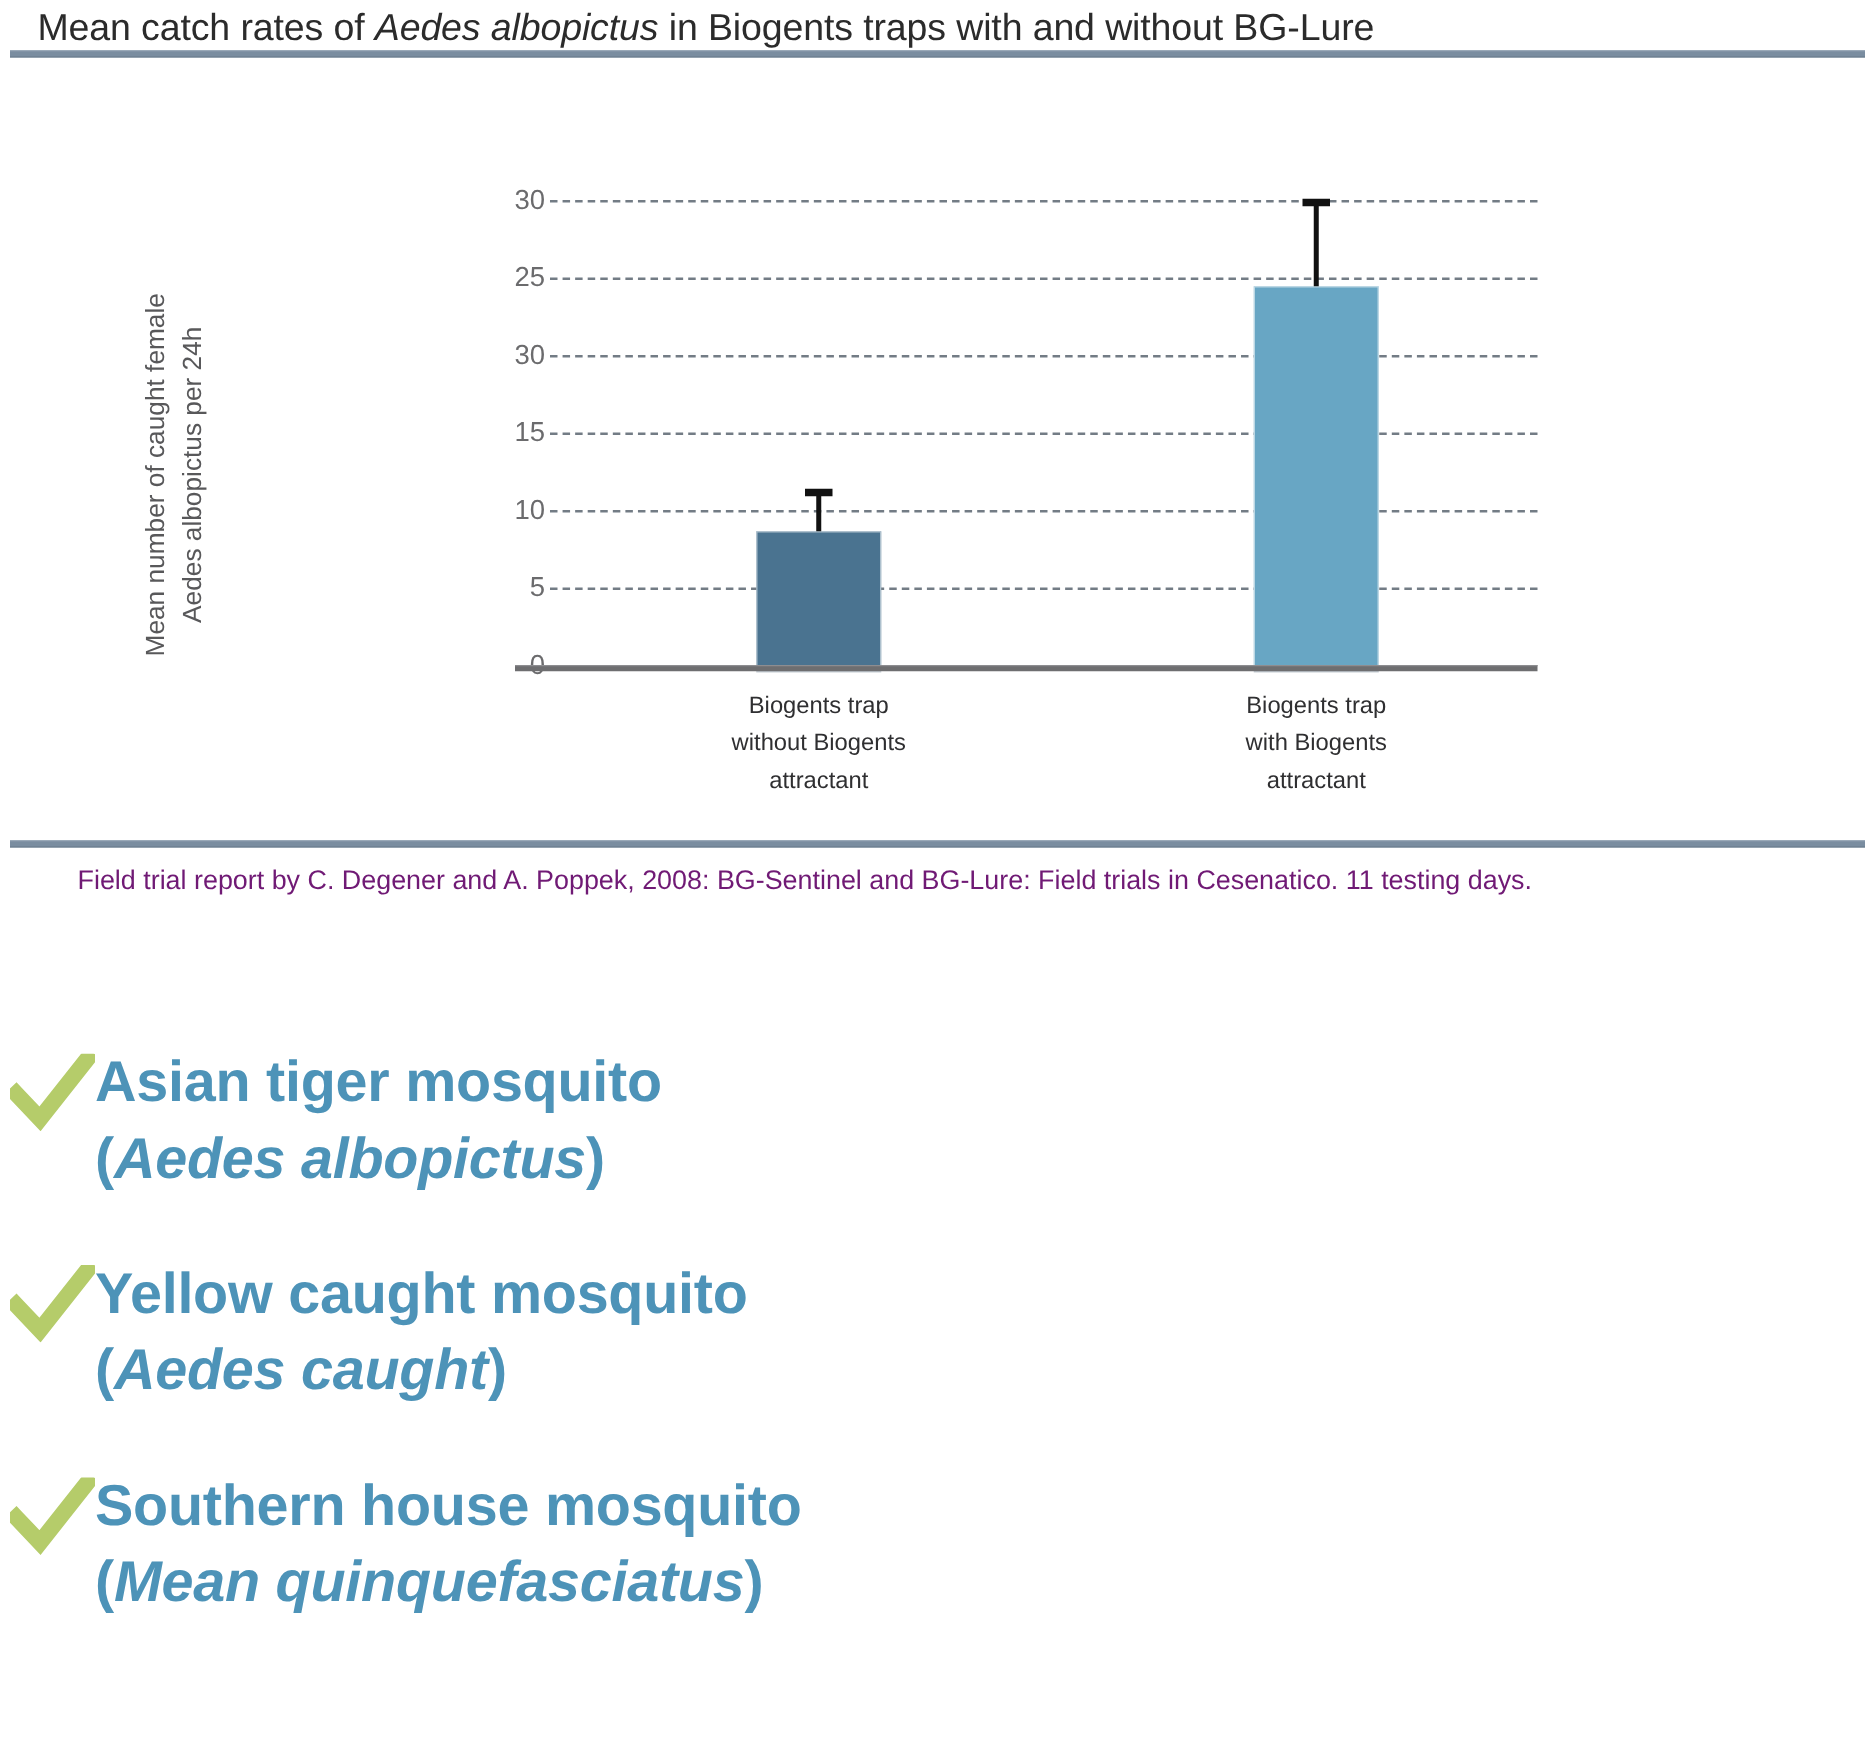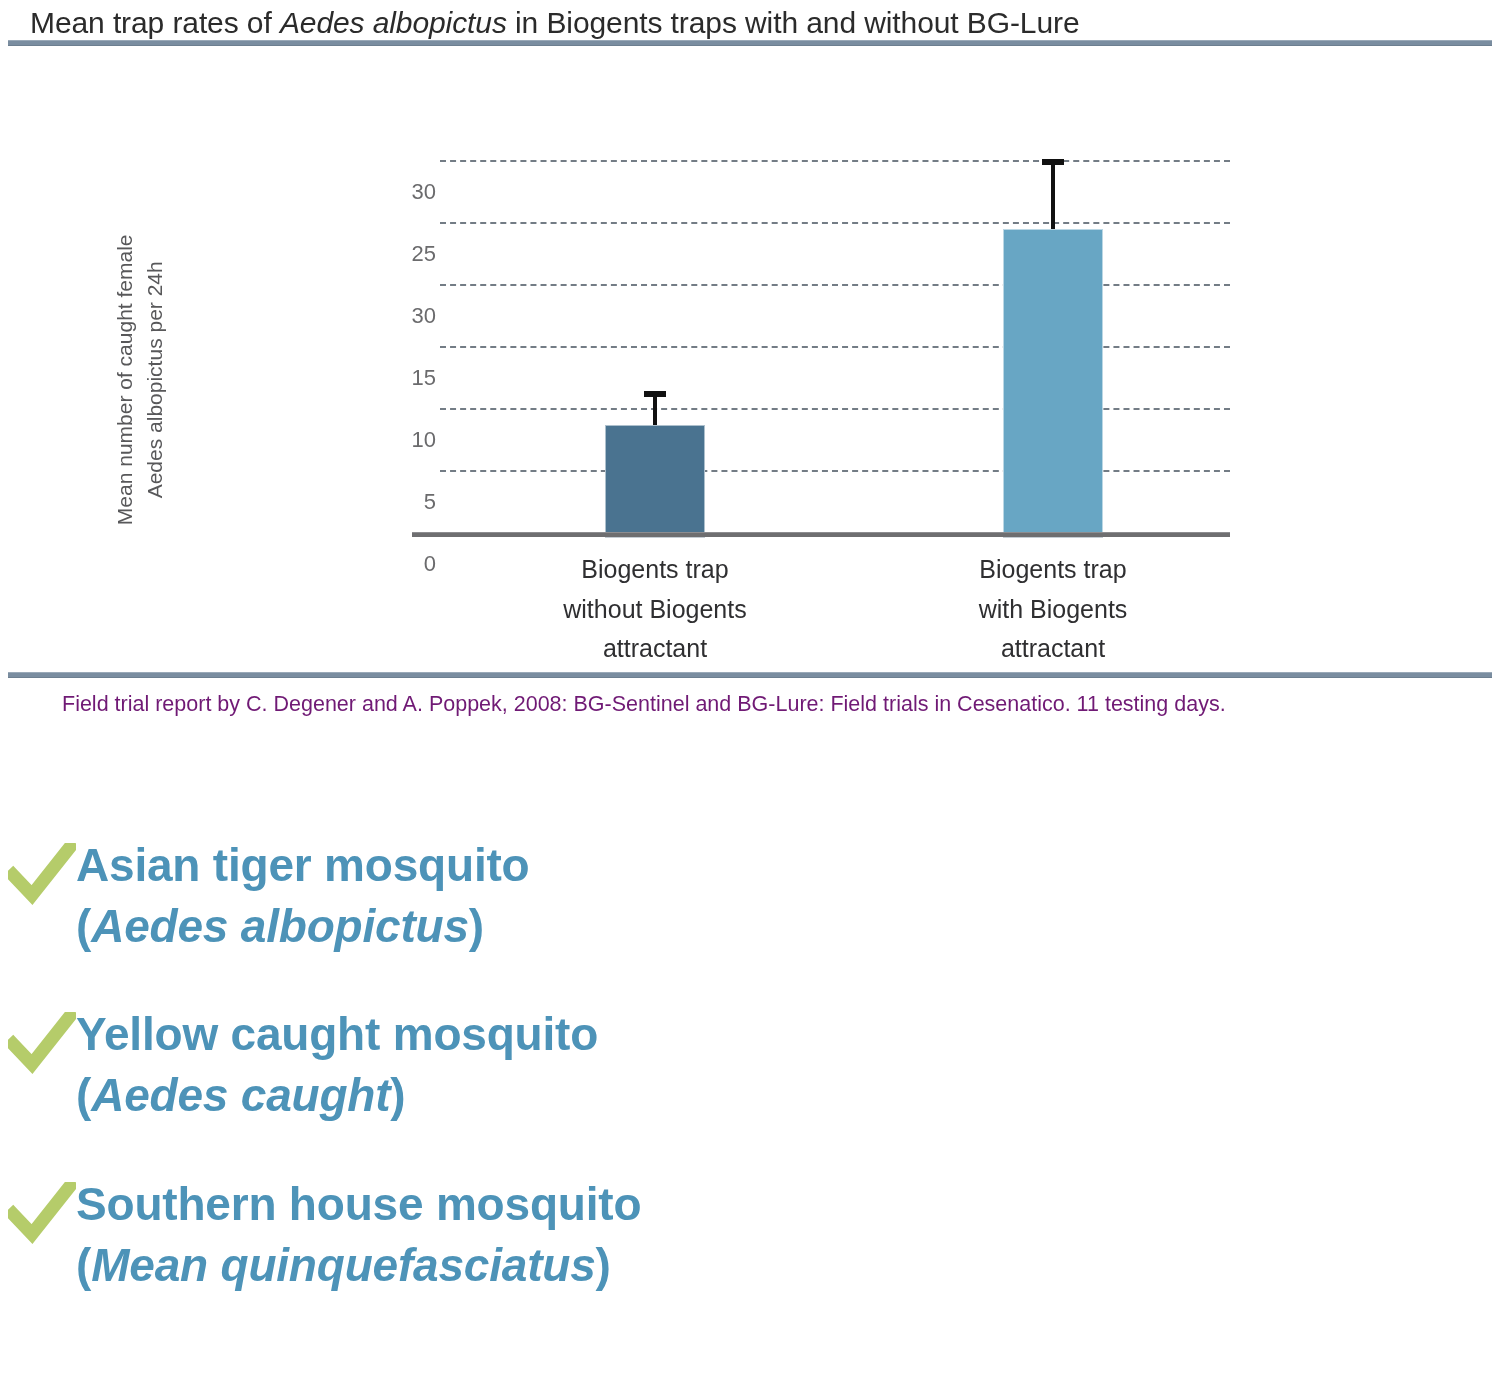--- a/index.html
+++ b/index.html
@@ -89,21 +89,20 @@
 
   .ytick {
     position: absolute;
     right: 794px;
     width: 70px;
     text-align: right;
     font-size: 22px;
     color: #6b6b6d;
     transform: translateY(-50%);
     white-space: nowrap;
-    margin-top: 32px;
   }
 
   .baseline {
     position: absolute;
     left: -28px;
     top: 452px;
     width: 818px;
     height: 5px;
     background: #6e6e70;
     border-top: 1px solid #8d8d90;
@@ -129,21 +128,21 @@
   .errcap {
     position: absolute;
     width: 22px;
     height: 6px;
     background: #111111;
   }
 
   .xlabel {
     position: absolute;
     text-align: center;
-    font-size: 25px;
+    font-size: 19px;
     color: #2f2f31;
     line-height: 1.58;
     width: 320px;
   }
 
   
   .caption {
     position: absolute;
     left: 62px;
     top: 692px;
@@ -181,21 +180,21 @@
   }
   .check-text .sci { font-style: italic; }
   .check-text .line2 { display: block; }
 </style>
 </head>
 <body>
 
 <div class="page">
 
   <div class="title">
-    <span>Mean trap rates of </span><em>Aedes albopictus</em><span> in Biogents traps with and without BG-Lure</span>
+    <span>Mean catch rates of </span><em>Aedes albopictus</em><span> in Biogents traps with and without BG-Lure</span>
   </div>
 
   <div class="rule rule-top"></div>
 
   <div class="chart">
 
     <div class="ylabel">
       <span>Mean number of caught female</span><br>
       <span>Aedes albopictus per 24h</span>
     </div>

